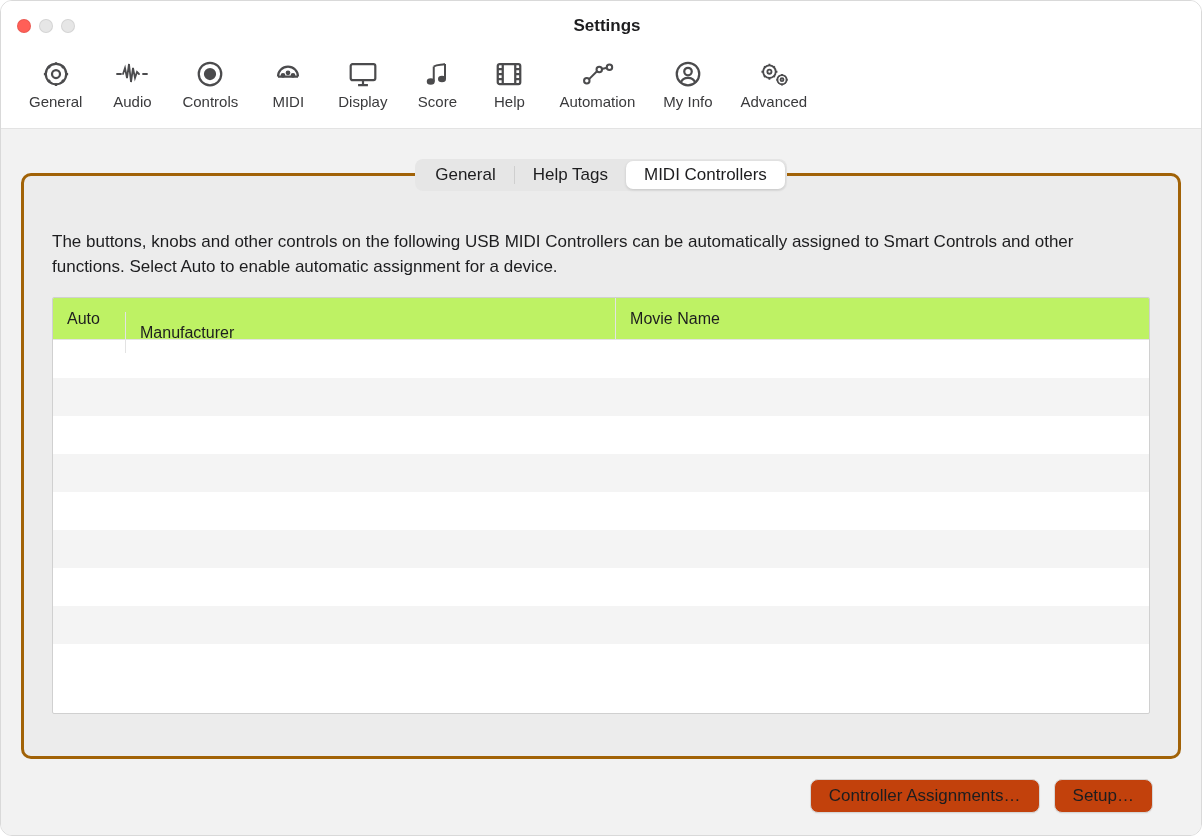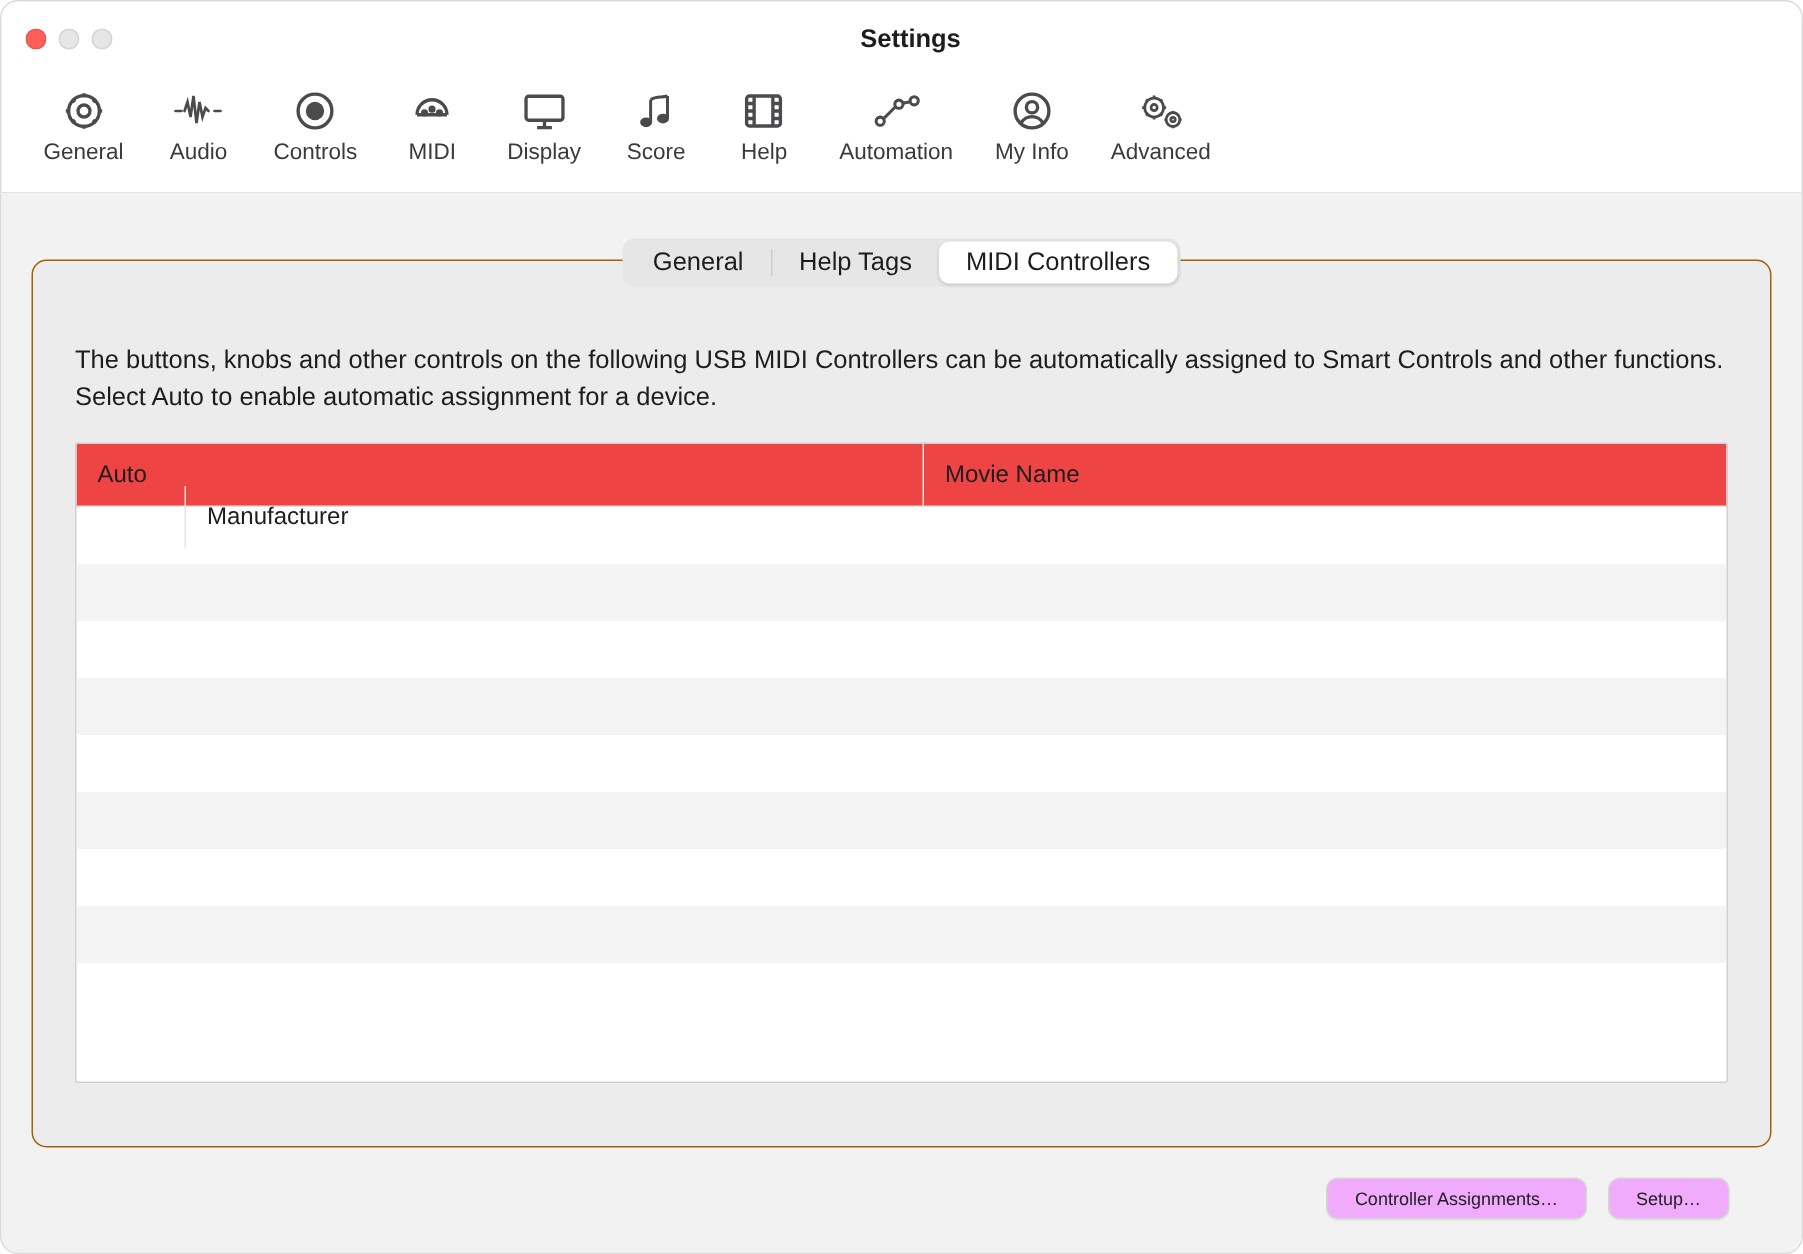--- a/index.html
+++ b/index.html
@@ -124,21 +124,21 @@
   }
   .seg-sep {
     width: 1px;
     background: #cfcfcf;
     margin: 5px 0;
   }
   
   .panel {
     margin-top: -18px;
     background: #ececec;
-    border: 1px solid #a16207;
+    border: 3px solid #a16207;
     border-radius: 10px;
     padding: 54px 28px 42px 28px;
     display: flex;
     flex-direction: column;
     flex: 1;
   }
   .description {
     font-size: 17px;
     line-height: 1.45;
     color: #1d1d1f;
@@ -149,24 +149,25 @@
     background: #ffffff;
     border: 1px solid #d0d0d0;
     border-radius: 2px;
     display: flex;
     flex-direction: column;
     overflow: hidden;
   }
   .thead {
     display: flex;
     height: 42px;
+    align-items: center;
     border-bottom: 1px solid #e3e3e3;
     font-size: 16px;
     color: #1d1d1f;
-    background: #ef4444;
+    background: #bef264;
   }
   .th {
     padding: 0 14px;
     display: flex;
     align-items: center;
     height: 100%;
   }
   .th.auto { width: 72px; }
   .th.manu { flex: 1.05; border-left: 1px solid #e3e3e3; margin-top: 28px; }
   .th.model { flex: 1.15; border-left: 1px solid #e3e3e3; }
@@ -180,24 +181,24 @@
   }
   .row.alt { background: #f4f4f4; }
   
   .footer {
     display: flex;
     justify-content: flex-end;
     gap: 14px;
     padding: 20px 28px 4px 0;
   }
   .btn {
-    background: #f0abfc;
+    background: #c2410c;
     border: 1px solid #d5d5d5;
     border-radius: 8px;
-    font-size: 12px;
+    font-size: 17px;
     padding: 6px 18px;
     color: #1d1d1f;
     box-shadow: 0 1px 1px rgba(0,0,0,0.04);
     cursor: default;
   }
 </style>
 </head>
 <body>
 
 <div class="window">

